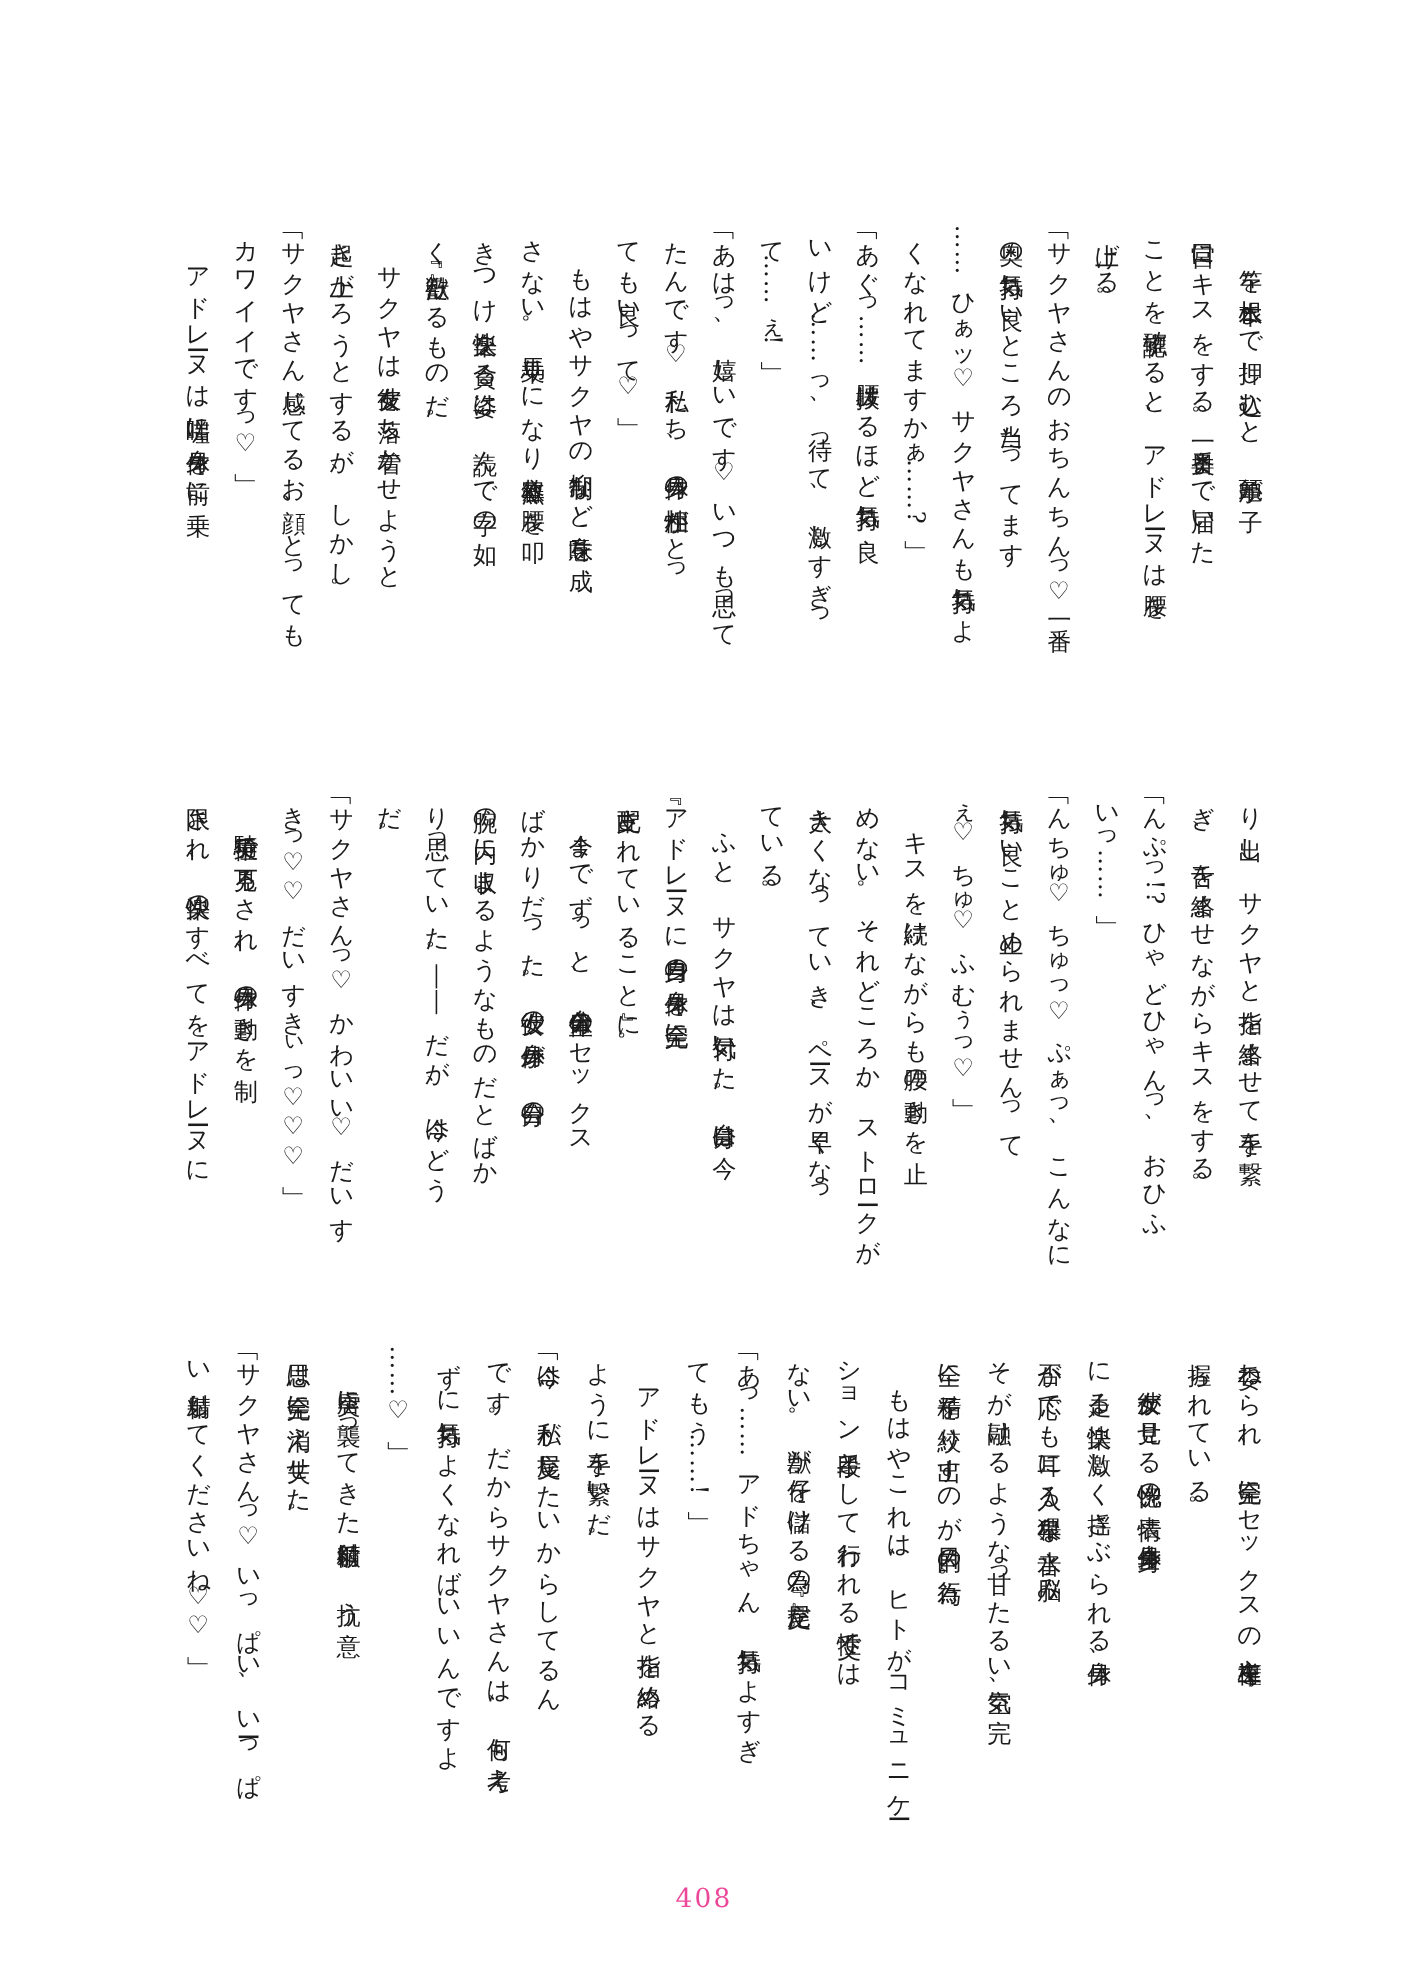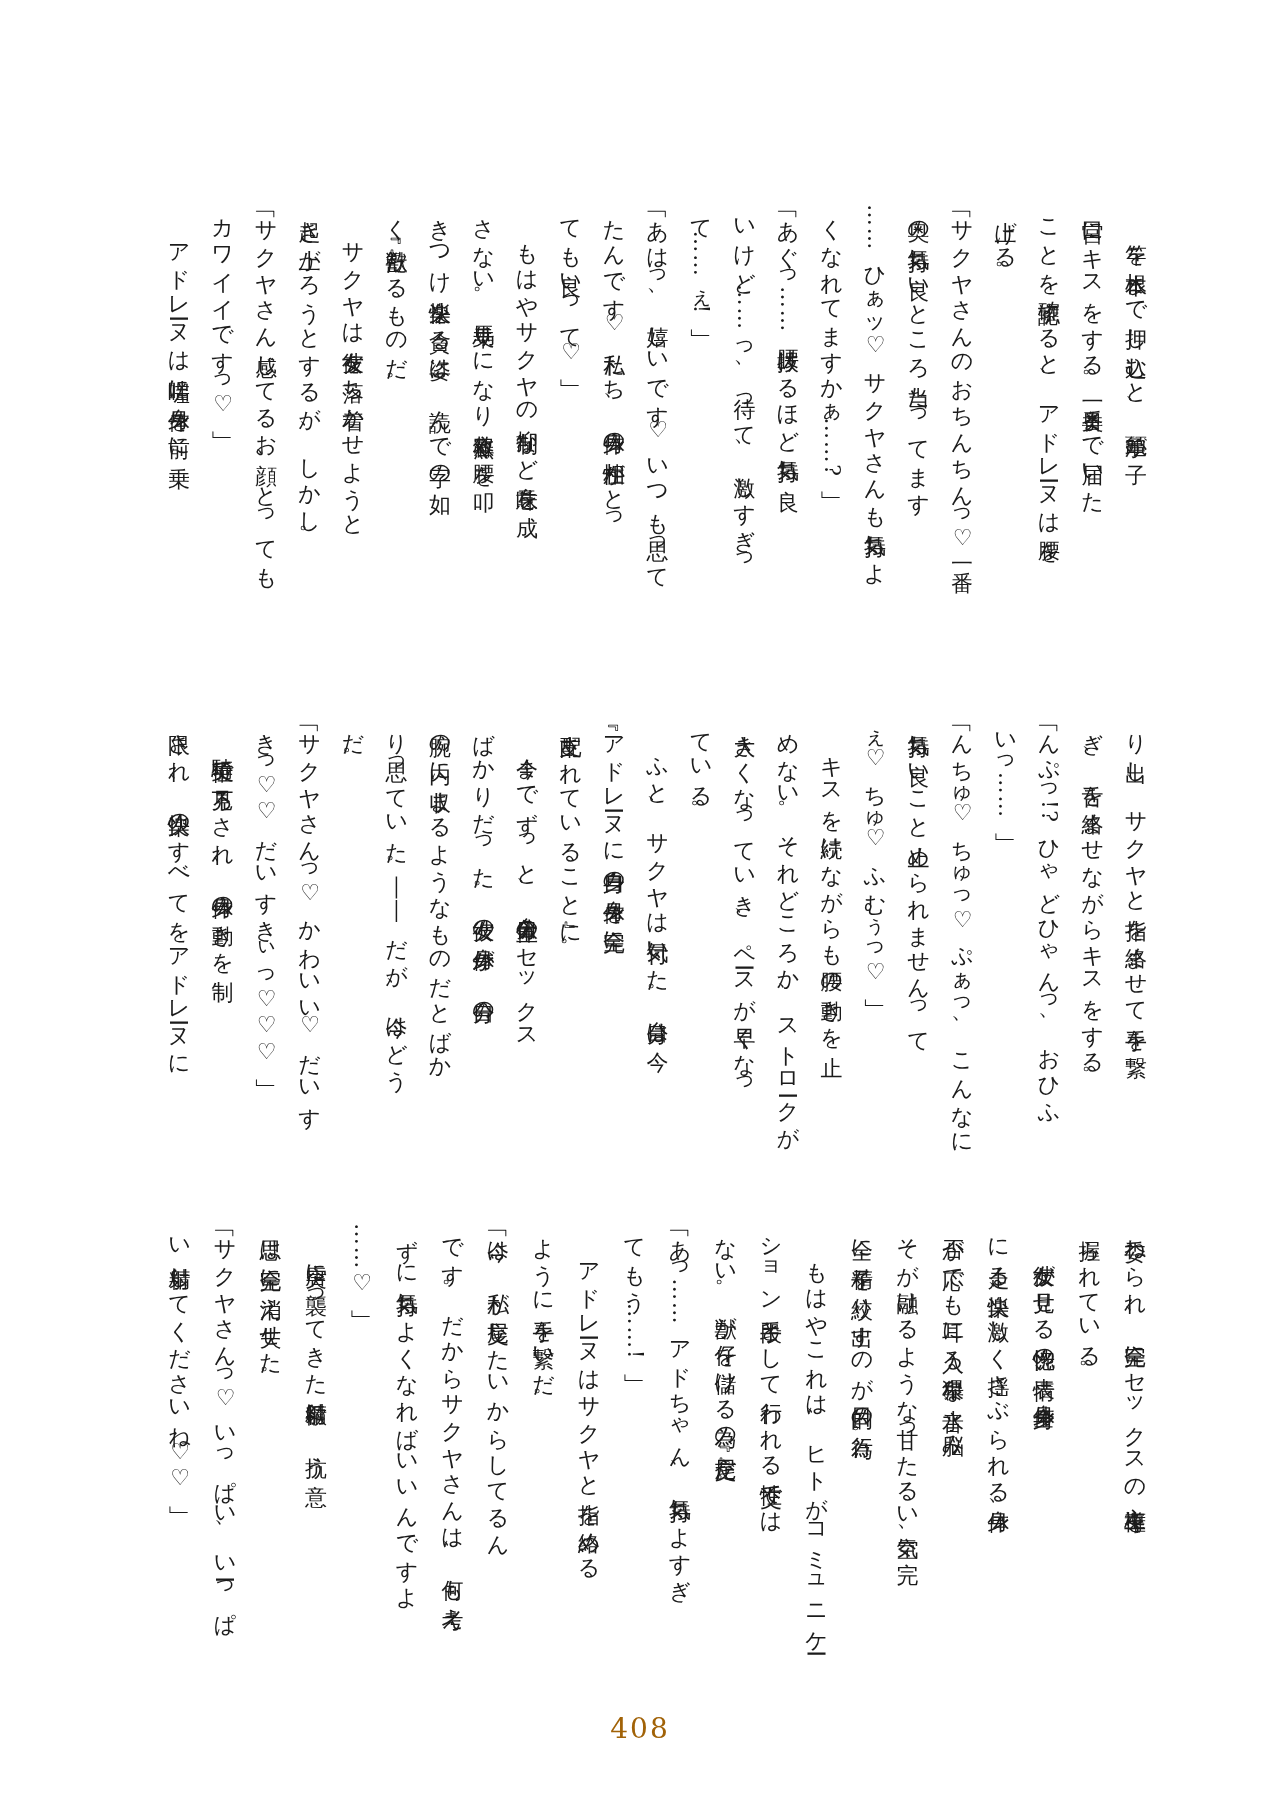--- a/index.html
+++ b/index.html
@@ -35,23 +35,23 @@
     margin: 0;
     padding: 0;
     white-space: nowrap;
   }
   .page-number {
     position: absolute;
     top: 1712px;
     left: 0;
     width: 100%;
     text-align: center;
-    font-size: 28px;
+    font-size: 24px;
     letter-spacing: 2px;
-    color: #a16207;
+    color: #ec4899;
   }
 </style>
 </head>
 <body>
 
 <div class="page">
   <section class="band band-top">
       <p class="col">　竿を根本まで押し込むと、亀頭が子</p>
       <p class="col">宮口にキスをする。一番奥まで届いた</p>
       <p class="col">ことを確認すると、アドレーヌは腰を</p>

